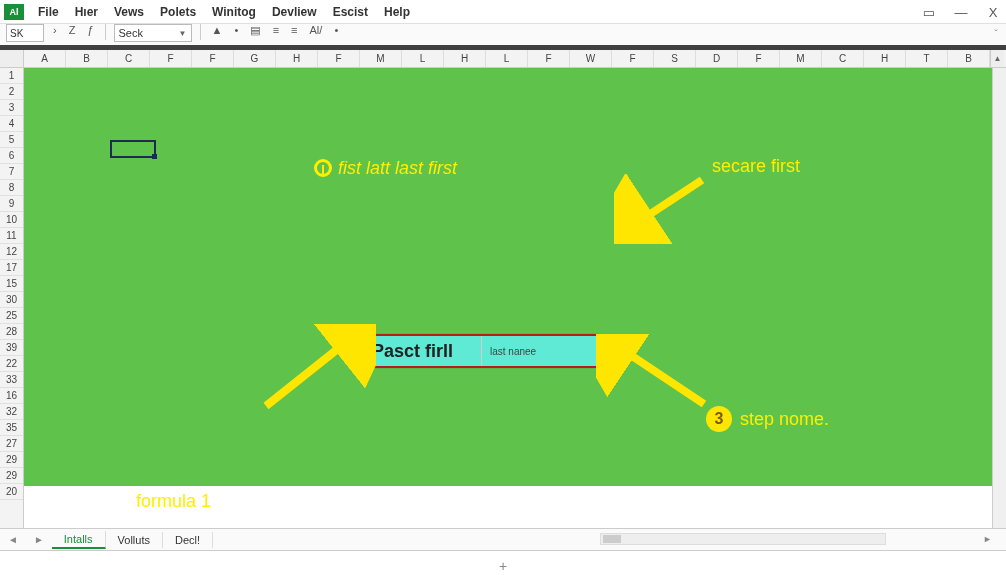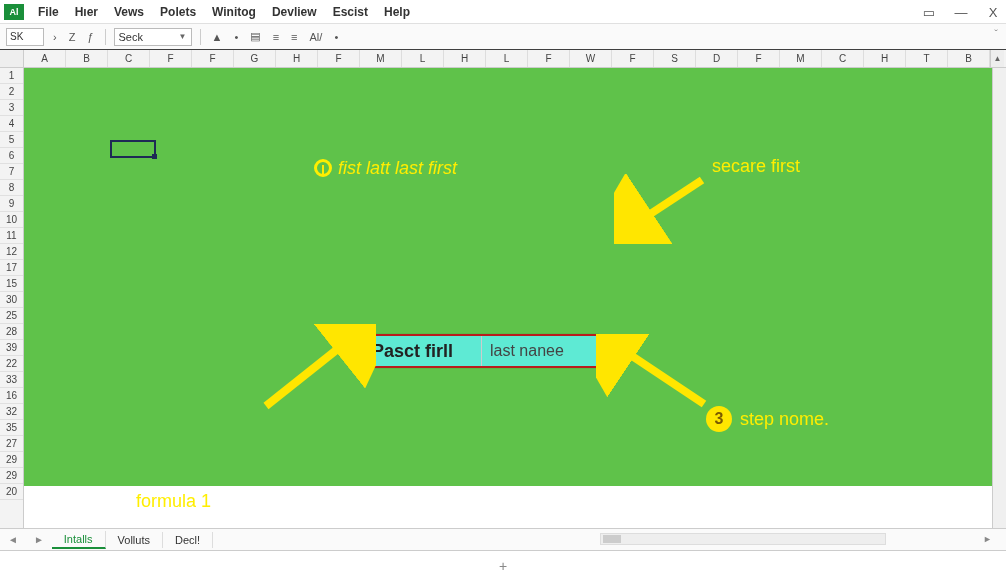--- a/index.html
+++ b/index.html
@@ -14,22 +14,22 @@
     width: 20px; height: 16px; background: #1a8f3a; color: #fff;
     font-size: 9px; font-weight: bold; display: flex; align-items: center;
     justify-content: center; margin: 0 6px 0 4px;
   }
   .menu-item { padding: 16px 8px; height: 100%; display: flex; align-items: center; color: #333; cursor: default; font-weight: bold; }
   .win-controls { position: absolute; right: 4px; top: 0; height: 24px; display: flex; align-items: center; gap: 14px; color: #555; font-size: 13px; }
   .win-btn { width: 18px; text-align: center; cursor: default; }
 
   
   .toolbar {
-    height: 26px; display: flex; align-items: center; font-size: 11px;
-    border-bottom: 1px solid #404040; background: #fafafa; padding: 0 6px; gap: 6px;
+    height: 26px; display: flex; font-size: 11px;
+    border-bottom: 5px solid #404040; background: #fafafa; padding: 0 6px; gap: 6px;
     position: relative;
   }
   .name-box {
     width: 38px; height: 18px; border: 1px solid #bbb; background: #fff;
     font-size: 10px; padding: 0 3px; display: flex; align-items: center; color: #333;
   }
   .tb-sep { width: 1px; height: 16px; background: #ccc; margin: 0 2px; }
   .tb-btn { padding: 0 3px; color: #555; font-size: 11px; cursor: default; }
   .font-select {
     width: 78px; height: 18px; border: 1px solid #bbb; background: #fff;
@@ -79,21 +79,21 @@
   .sel-cell::after{content:""; position:absolute; right:-3px; bottom:-3px; width:5px; height:5px; background:#1e2a55;}
 
   
   .center-box {
     position: absolute; left: 338px; top: 234px; width: 236px; height: 34px;
     background: #5eead4; border: 2px solid #b91c1c; display: flex;
     box-shadow: 0 0 0 1px rgba(0,0,0,0.05);
     margin-top: 32px;
   }
   .center-box .part1 { flex: 0 0 118px; border-right: 1px solid #ccc; display:flex; align-items:center; padding-left:8px; font-size:18px; font-weight:600; color:#222;}
-  .center-box .part2 { flex:1; display:flex; align-items:center; padding-left:8px; font-size:16px; color:#444;}
+  .center-box .part2 { flex:1; display:flex; align-items:center; padding-left:8px; font-size:10px; color:#444;}
 
   
   .arrow { position: absolute; }
 
   
   .plain-rows { position:absolute; left:0; right:0; top:418px; height:42px; }
   .plain-row { height:14px; border-bottom:1px solid #e4e4e4; display:flex; }
   .plain-cell { flex:0 0 42px; border-right:1px solid #eee; font-size:10px; color:#333; padding-left:3px; display:flex; align-items:center;}
   .plain-cell.merged { flex:0 0 126px; }
 

